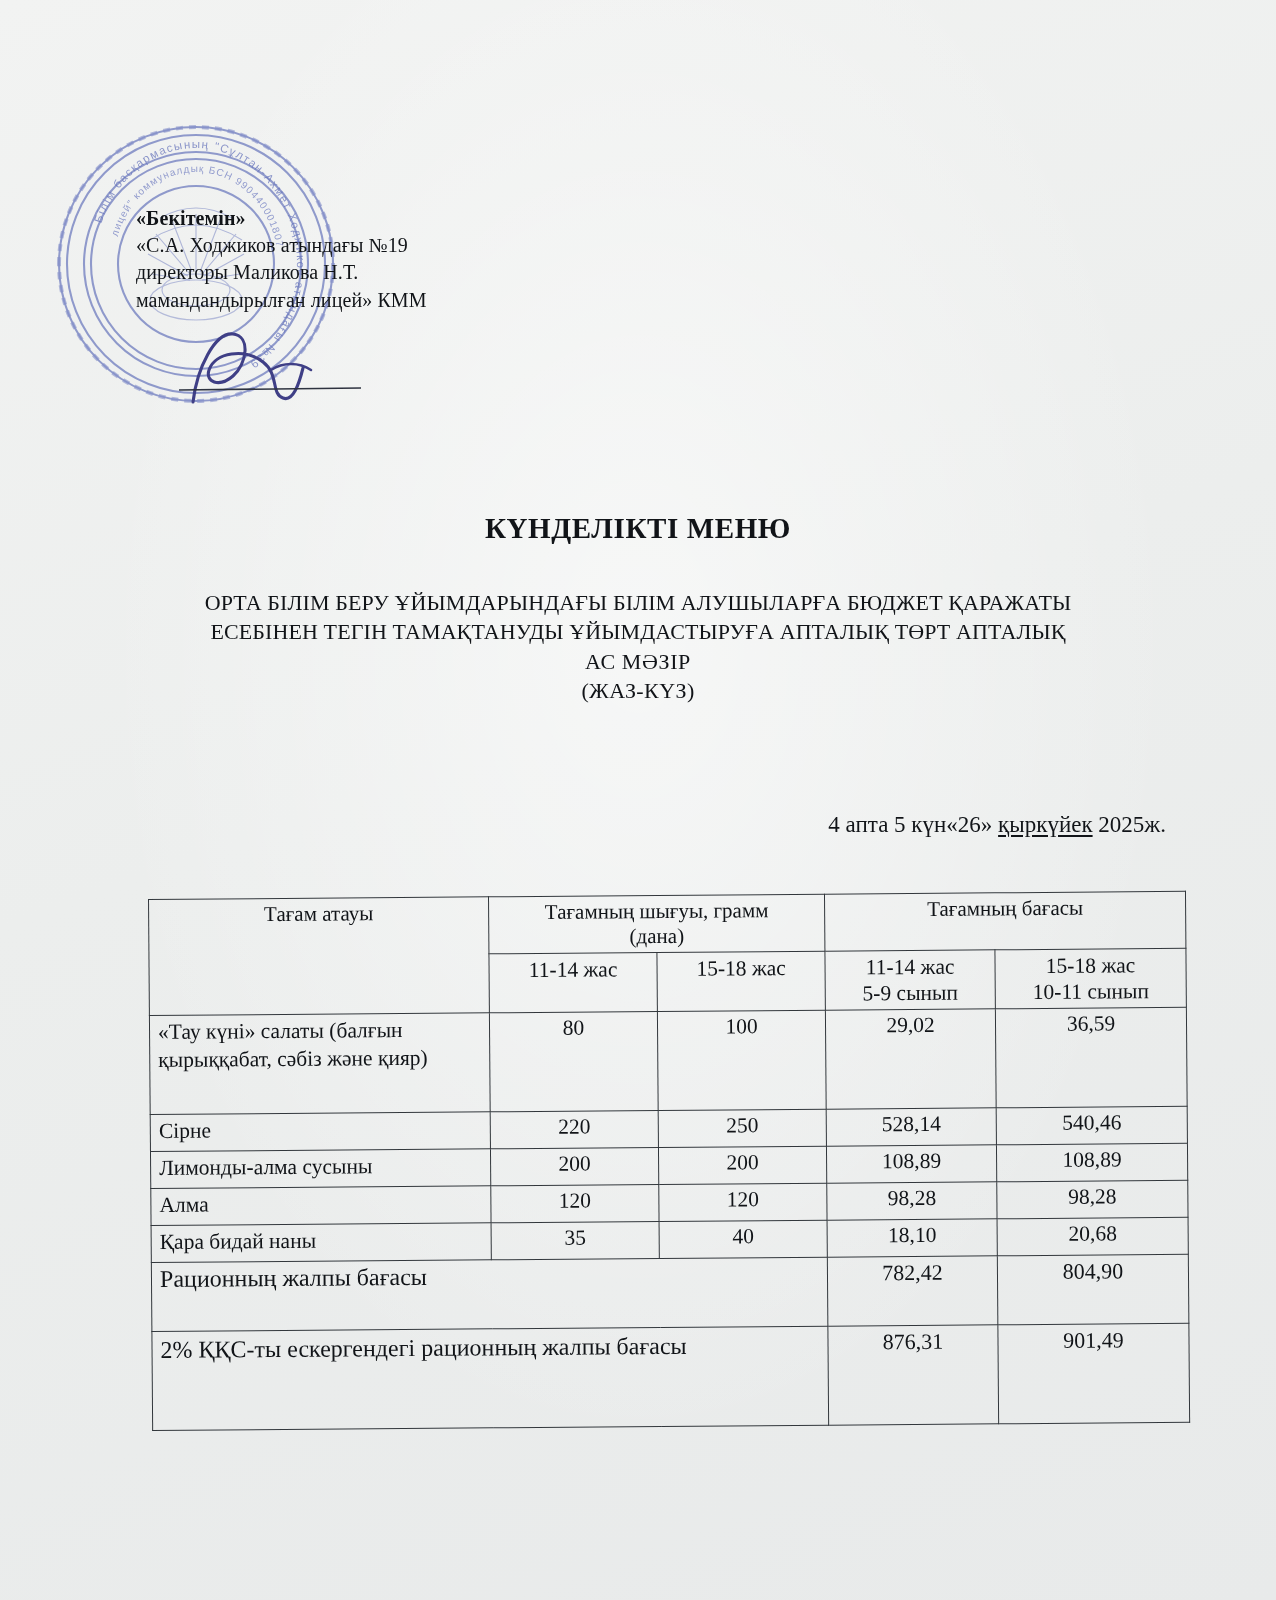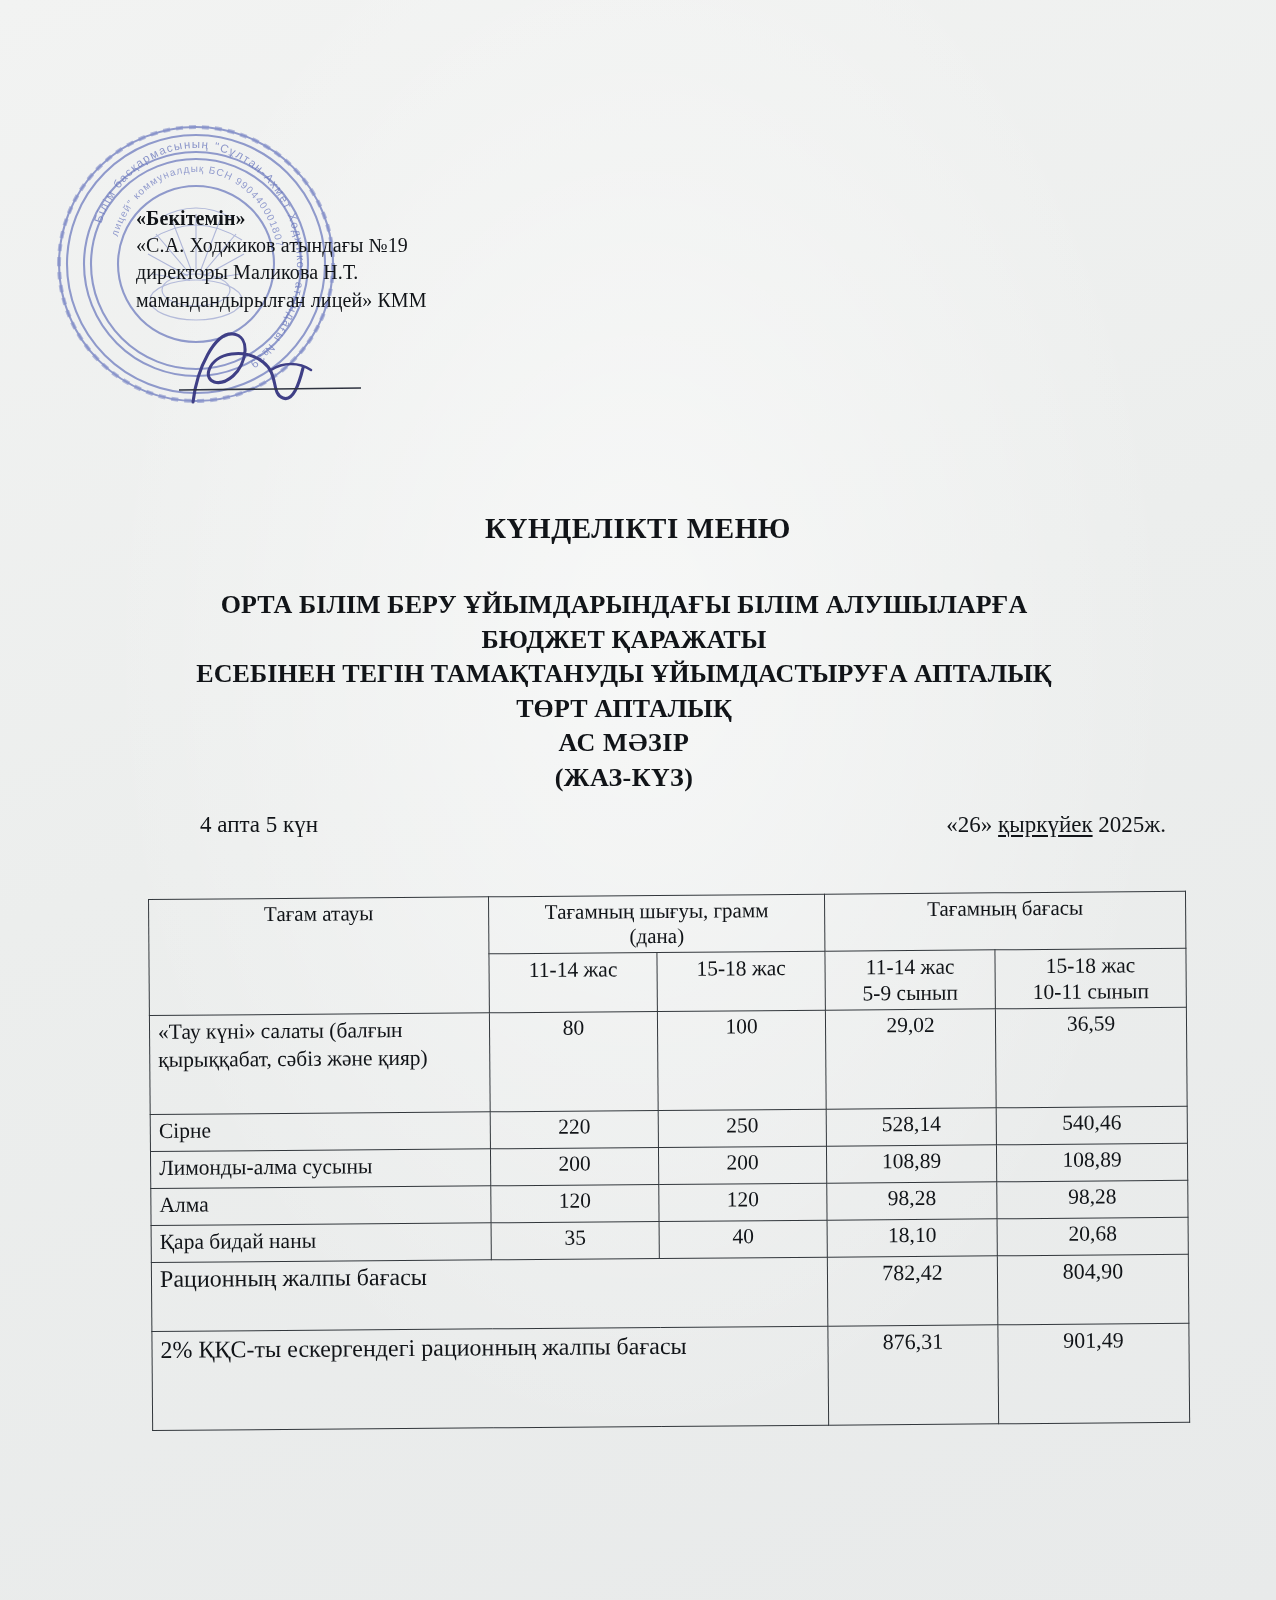--- a/index.html
+++ b/index.html
@@ -70,40 +70,40 @@
     left: 0;
     right: 0;
     top: 512px;
     text-align: center;
     font-weight: bold;
     font-size: 29px;
     letter-spacing: 0.6px;
   }
   .doc-subtitle {
     position: absolute;
-    left: 164px;
+    left: 178px;
     width: 920px;
     top: 588px;
     text-align: center;
-    font-weight: bold;
-    font-size: 26px;
+    font-weight: normal;
+    font-size: 22px;
     line-height: 1.33;
     letter-spacing: 0.1px;
   }
   .doc-subtitle .sub-l3 { letter-spacing: 0.6px; }
   .doc-subtitle .sub-l4 { letter-spacing: 0.4px; }
 
   
   .meta-row {
     position: absolute;
     top: 812px;
     left: 200px;
     right: 110px;
     display: flex;
-    justify-content: space-between;
+    justify-content: flex-end;
     align-items: baseline;
     font-size: 23px;
   }
   .meta-row .week { }
   .meta-row .date-right { white-space: nowrap; }
   .meta-row .date-month {
     text-decoration: underline;
     text-underline-offset: 3px;
   }
 

